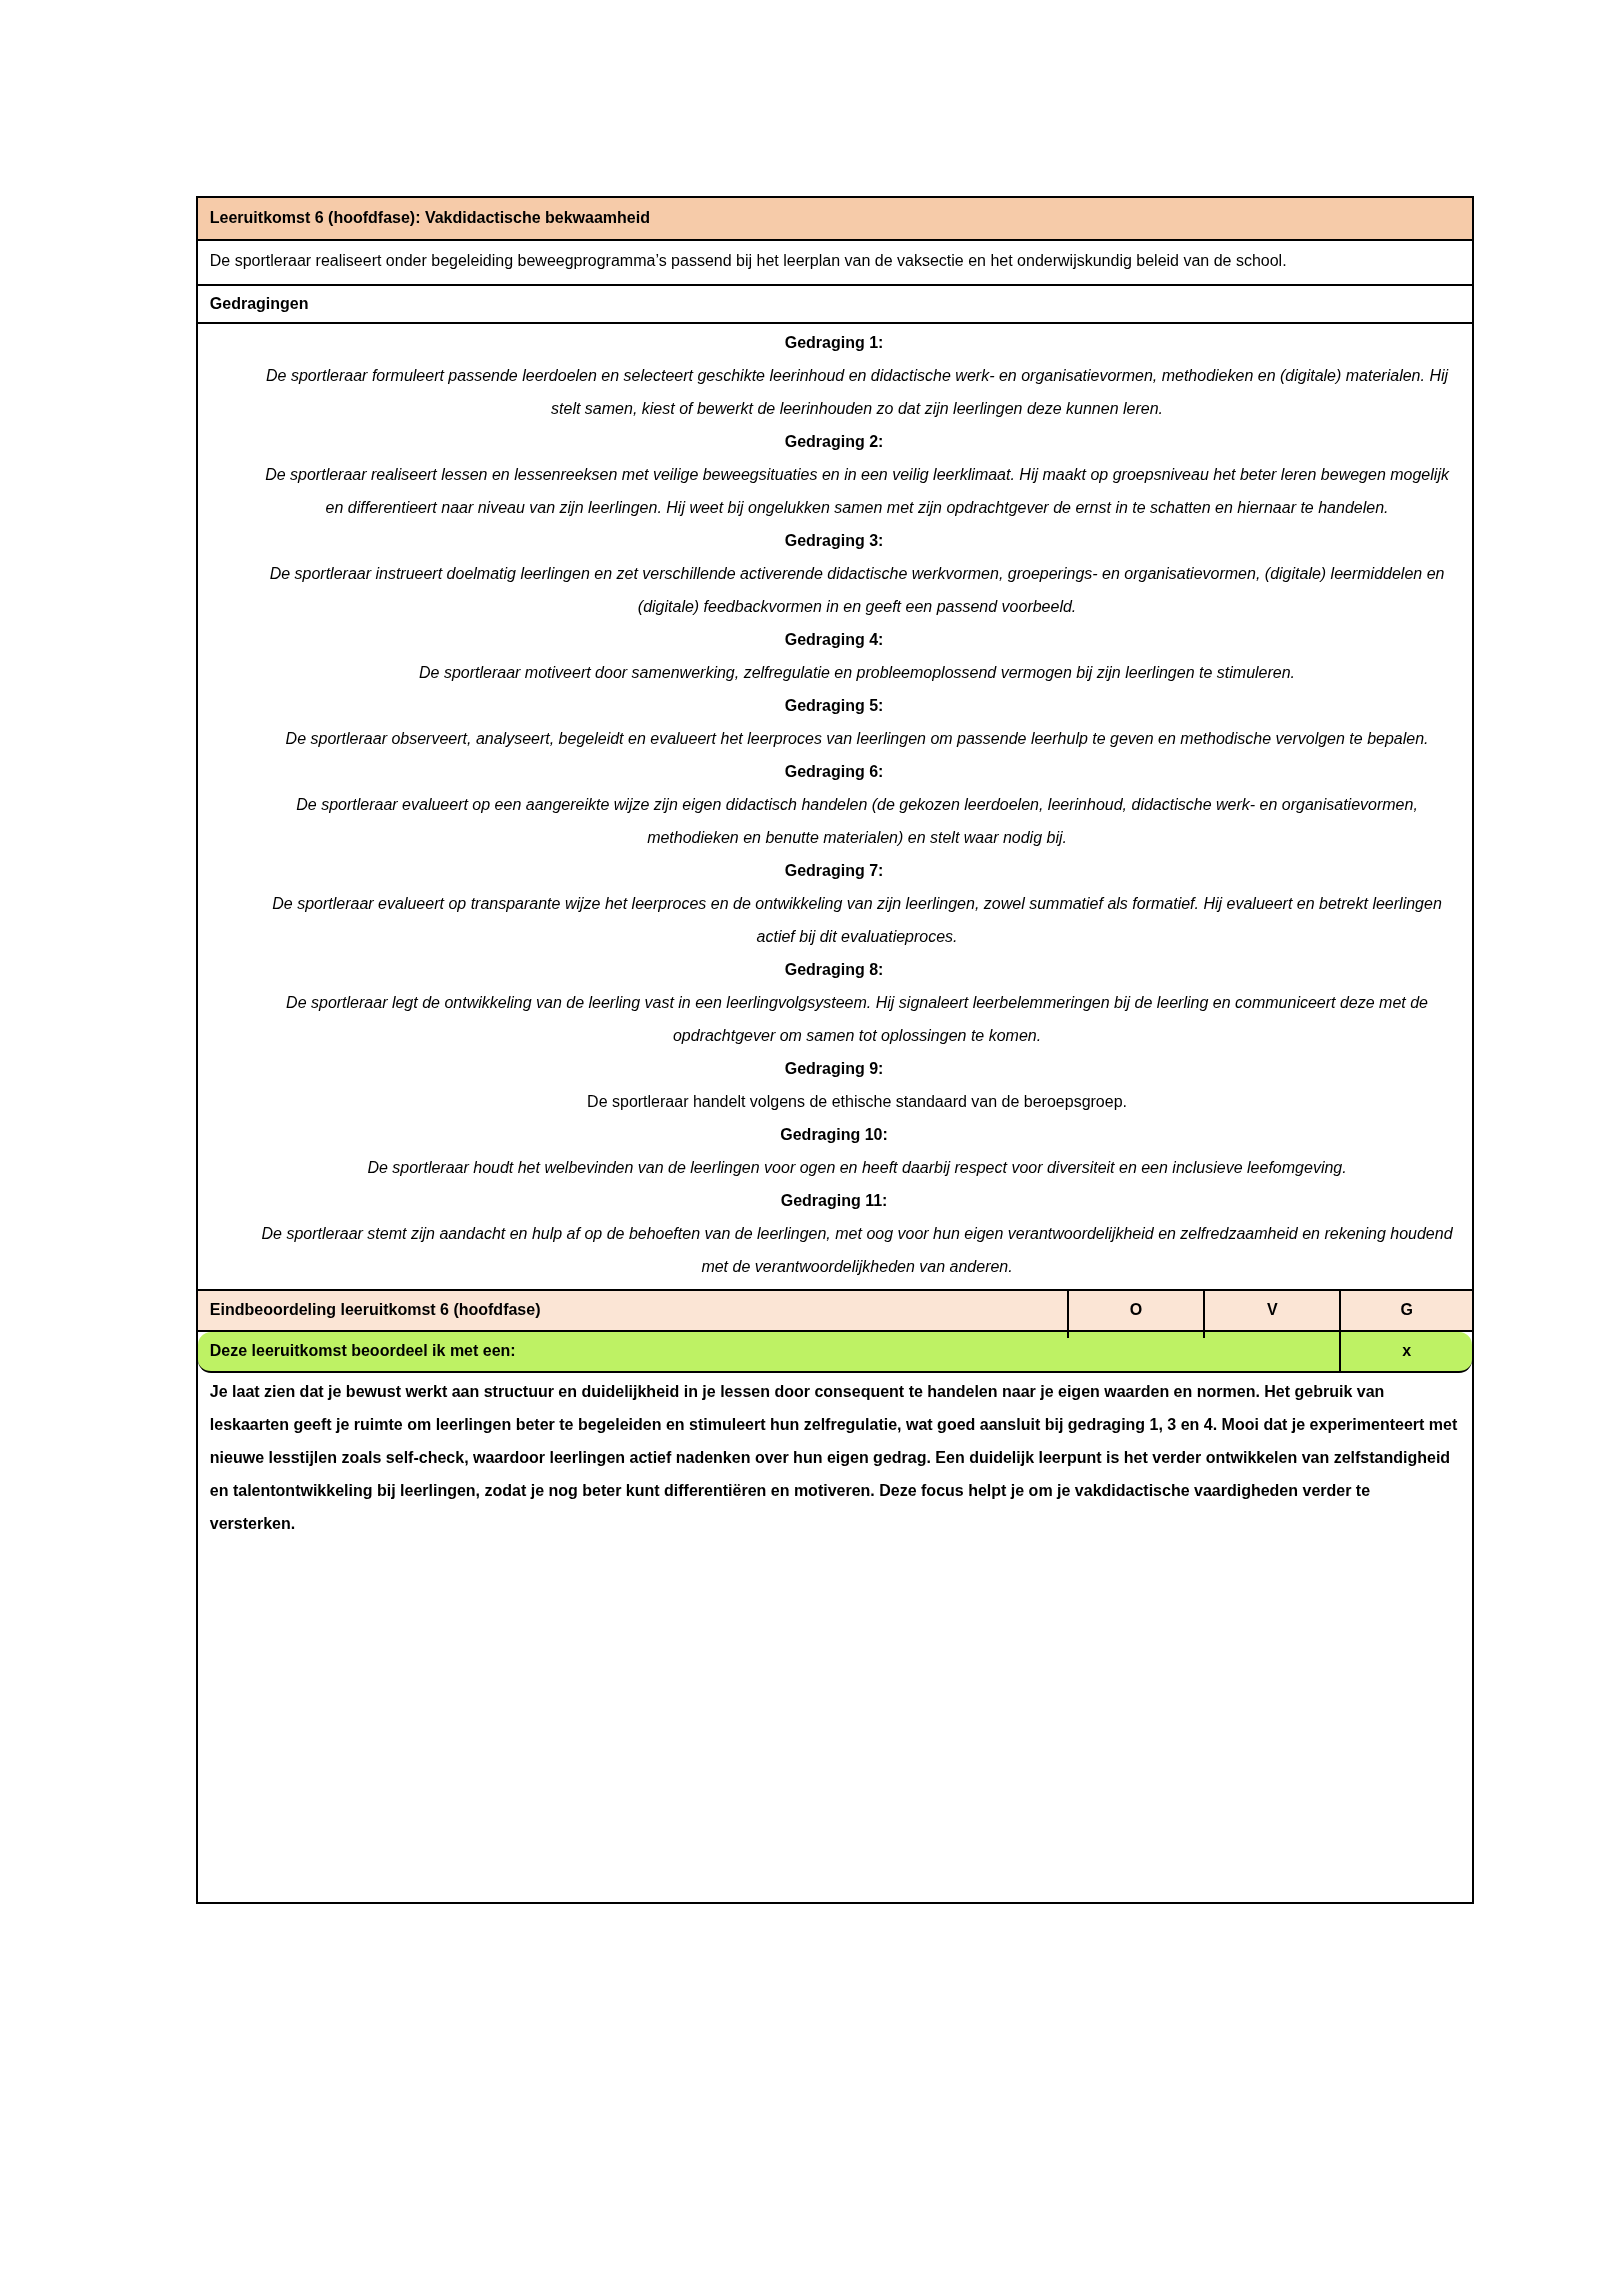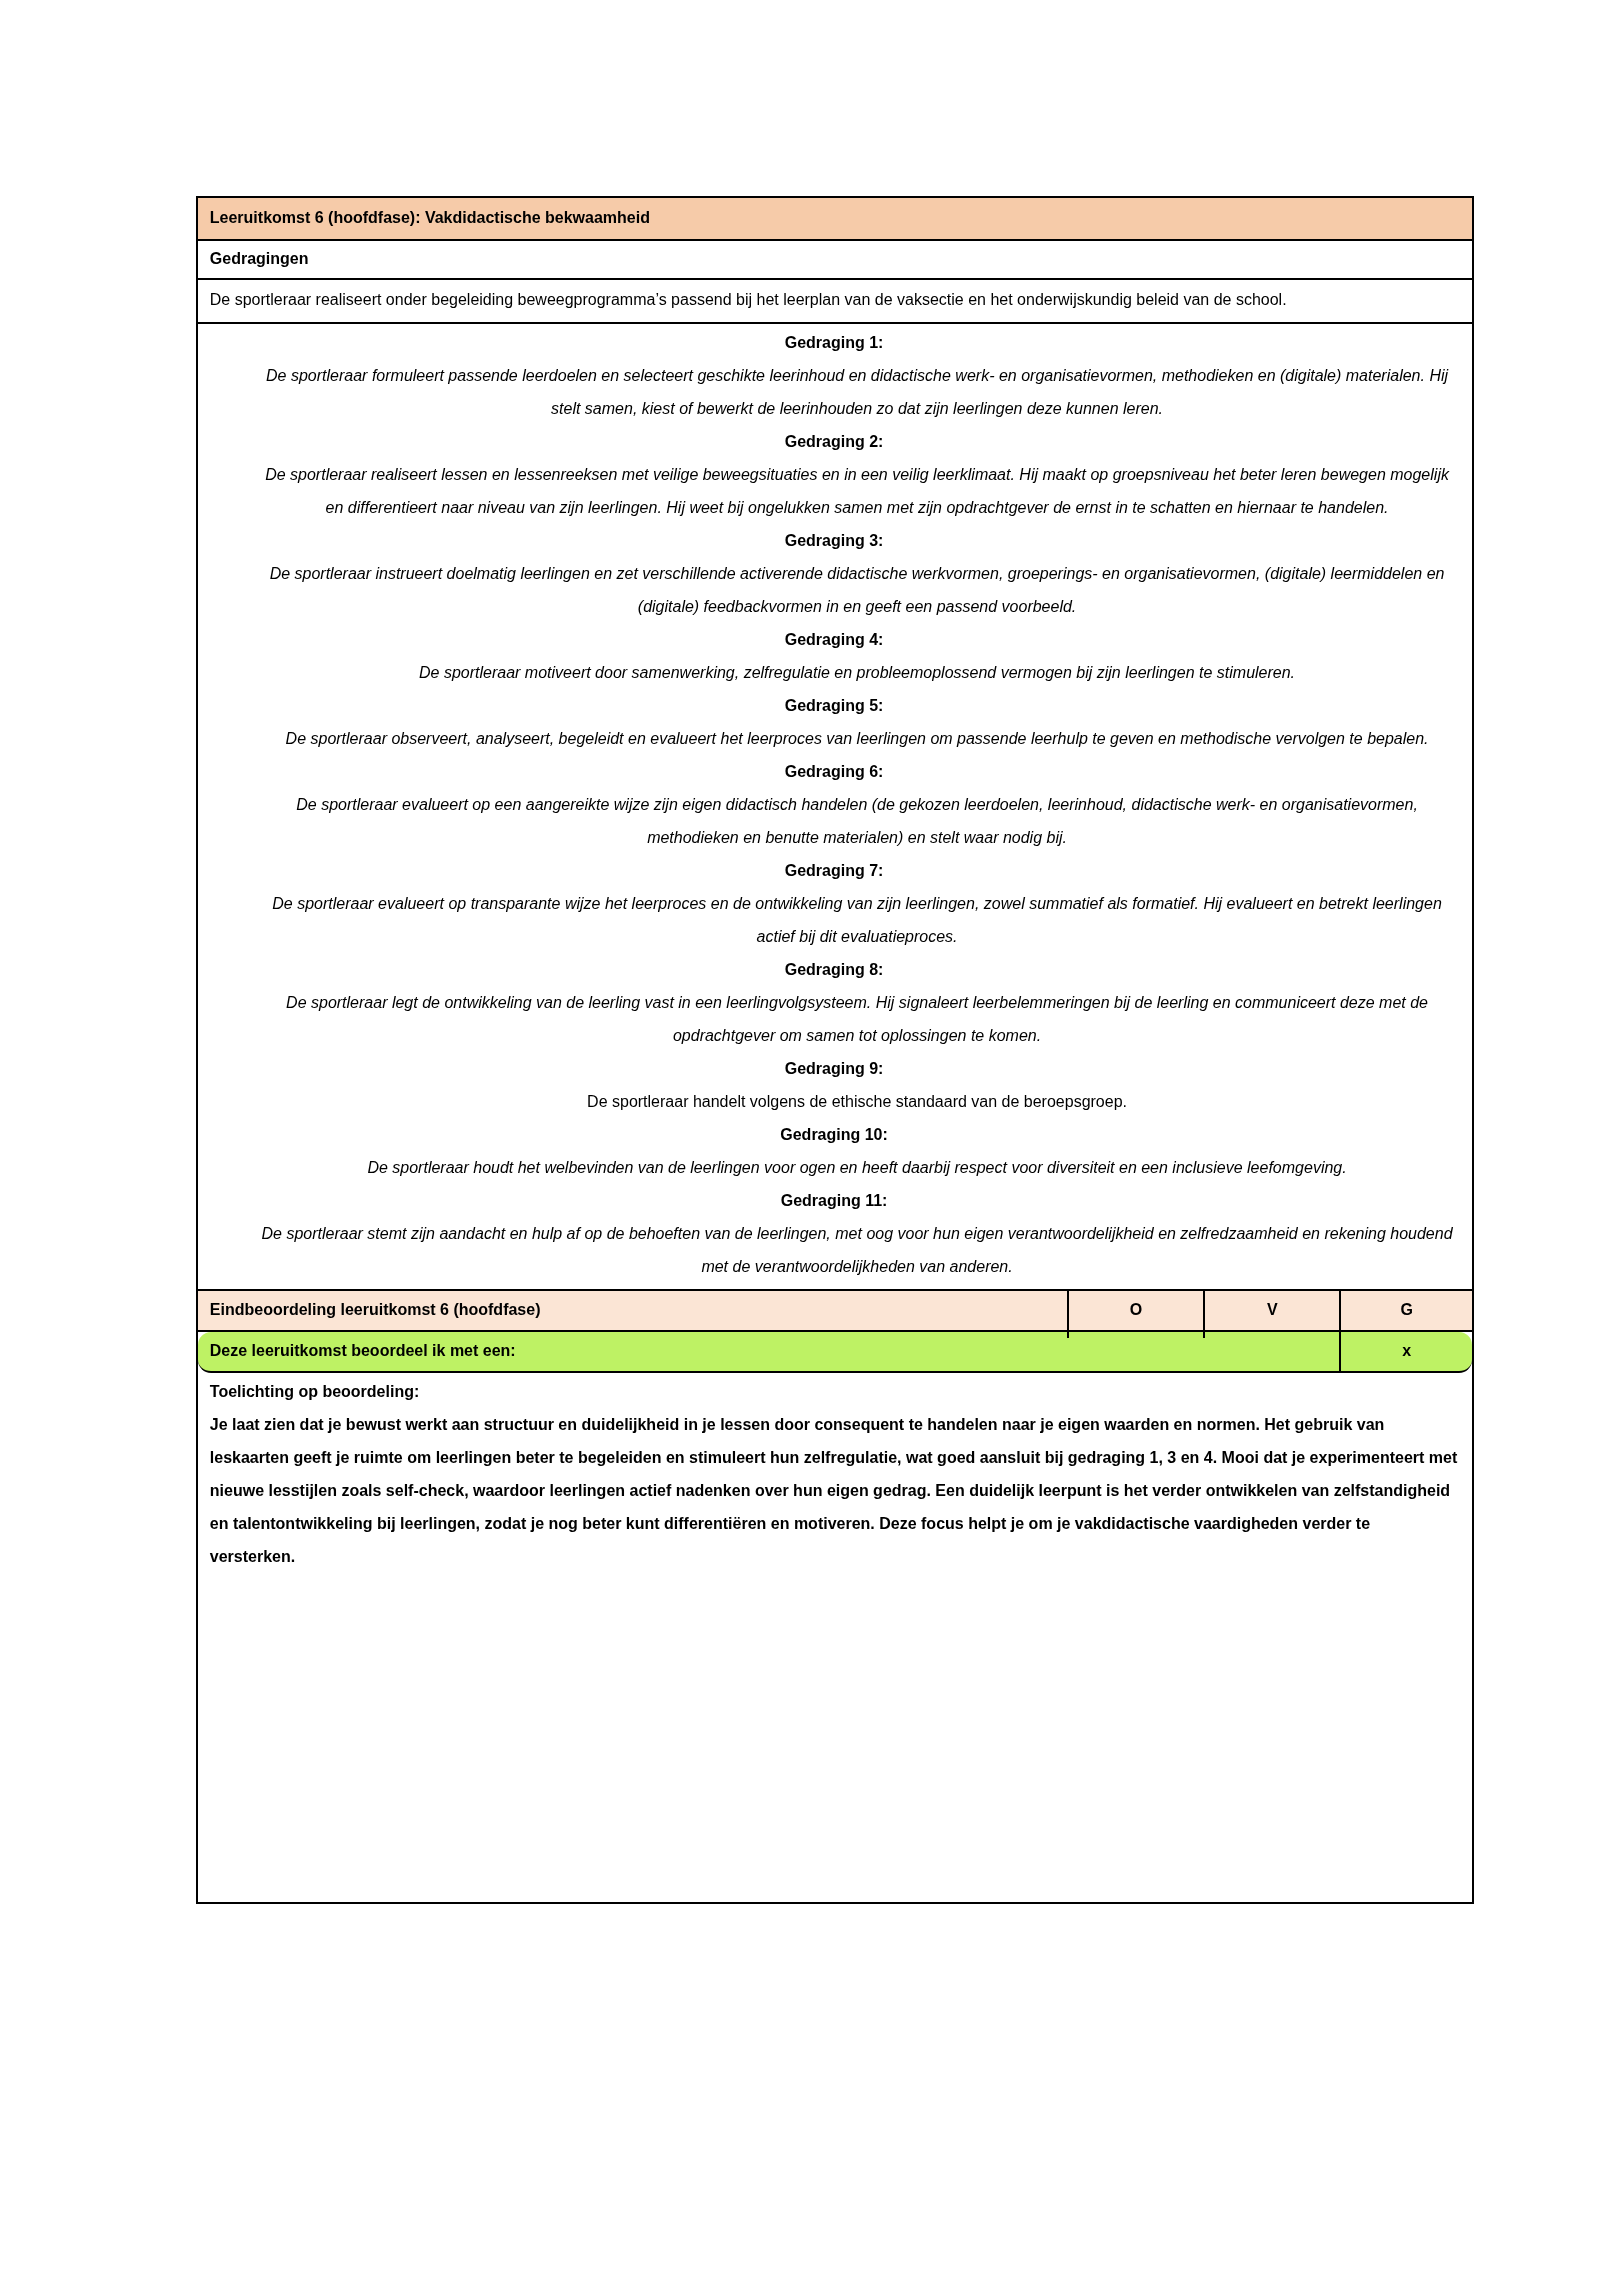--- a/index.html
+++ b/index.html
@@ -68,26 +68,26 @@
 </head>
 <body>
 
 <div class="page">
   <div class="doc-table">
 
     <div class="row title-row" style="background:#F6CBA9;">
       <span>Leeruitkomst 6 (hoofdfase): Vakdidactische bekwaamheid</span>
     </div>
 
+    <div class="row intro-row">
+      <span>De sportleraar realiseert onder begeleiding beweegprogramma’s passend bij het leerplan van de vaksectie en het onderwijskundig beleid van de school.</span>
+    </div>
+
     <div class="row behaviors-header-row">
       <span>Gedragingen</span>
-    </div>
-
-    <div class="row intro-row">
-      <span>De sportleraar realiseert onder begeleiding beweegprogramma’s passend bij het leerplan van de vaksectie en het onderwijskundig beleid van de school.</span>
     </div>
 
     <div class="row behaviors-row">
       <div>
         <div class="behavior-label">Gedraging 1:</div>
         <div class="behavior-text">De sportleraar formuleert passende leerdoelen en selecteert geschikte leerinhoud en didactische werk- en organisatievormen, methodieken en (digitale) materialen. Hij stelt samen, kiest of bewerkt de leerinhouden zo dat zijn leerlingen deze kunnen leren.</div>
       </div>
       <div>
         <div class="behavior-label">Gedraging 2:</div>
         <div class="behavior-text">De sportleraar realiseert lessen en lessenreeksen met veilige beweegsituaties en in een veilig leerklimaat. Hij maakt op groepsniveau het beter leren bewegen mogelijk en differentieert naar niveau van zijn leerlingen. Hij weet bij ongelukken samen met zijn opdrachtgever de ernst in te schatten en hiernaar te handelen.</div>
@@ -138,19 +138,18 @@
     </div>
 
     <div class="row grid-row" style="background:#bef264;border-radius:13px;">
       <div class="label-cell">Deze leeruitkomst beoordeel ik met een:</div>
       <div class="grade-cell"></div>
       <div class="grade-cell"></div>
       <div class="grade-cell last">x</div>
     </div>
 
     <div class="row toelichting-row">
-      <div class="toelichting-label">Toelichting op beoordeling:</div>
       <div class="toelichting-text">Je laat zien dat je bewust werkt aan structuur en duidelijkheid in je lessen door consequent te handelen naar je eigen waarden en normen. Het gebruik van leskaarten geeft je ruimte om leerlingen beter te begeleiden en stimuleert hun zelfregulatie, wat goed aansluit bij gedraging 1, 3 en 4. Mooi dat je experimenteert met nieuwe lesstijlen zoals self-check, waardoor leerlingen actief nadenken over hun eigen gedrag. Een duidelijk leerpunt is het verder ontwikkelen van zelfstandigheid en talentontwikkeling bij leerlingen, zodat je nog beter kunt differentiëren en motiveren. Deze focus helpt je om je vakdidactische vaardigheden verder te versterken.</div>
     </div>
 
   </div>
 </div>
 
 
 </body></html>

